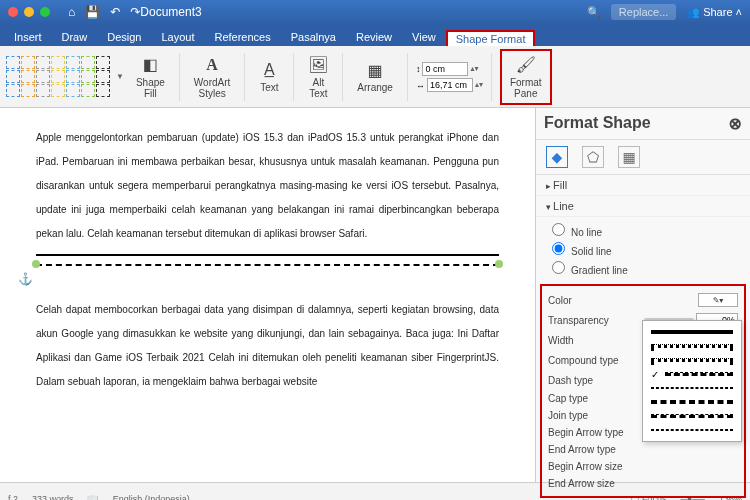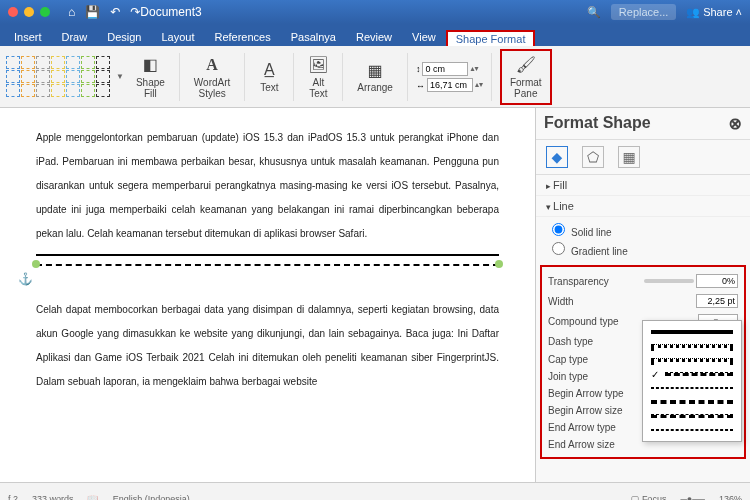--- a/index.html
+++ b/index.html
@@ -196,24 +196,31 @@
         <span>⊗</span>
       </div>
     <div class="pane-tabs">
       <div class="pt active">◆</div>
       <div class="pt">⬠</div>
       <div class="pt">▦</div>
     </div>
     <div class="sect">Fill</div>
     <div class="sect open">Line</div>
     <div class="line-opts">
+      <label><input type="radio" name="lt" style=""><span>No line</span></label>
       <label><input type="radio" name="lt" checked="" style=""><span>Solid line</span></label>
       <label><input type="radio" name="lt" style=""><span>Gradient line</span></label>
     </div>
     <div class="props">
+      <div class="prow">
+          <span>Color</span>
+          <div class="ctrl">
+            <div class="dd">✎▾</div>
+          </div>
+        </div>
       <div class="prow">
           <span>Transparency</span>
           <div class="ctrl">
             <div style="width:50px;height:4px;background:#ccc;border-radius:2px"></div>
             <input value="0%" style="">
           </div>
         </div>
       <div class="prow">
           <span>Width</span>
           <div class="ctrl">
@@ -234,25 +241,25 @@
         </div>
       <div class="prow">
           <span>Join type</span>
           <span></span>
         </div>
       <div class="prow">
           <span>Begin Arrow type</span>
           <span></span>
         </div>
       <div class="prow">
+          <span>End Arrow type</span>
+          <span></span>
+        </div>
+      <div class="prow">
           <span>Begin Arrow size</span>
-          <span></span>
-        </div>
-      <div class="prow">
-          <span>End Arrow type</span>
           <span></span>
         </div>
       <div class="prow">
           <span>End Arrow size</span>
           <span></span>
         </div>
     </div>
 
     <div class="dash-menu">
       <div class="di">

